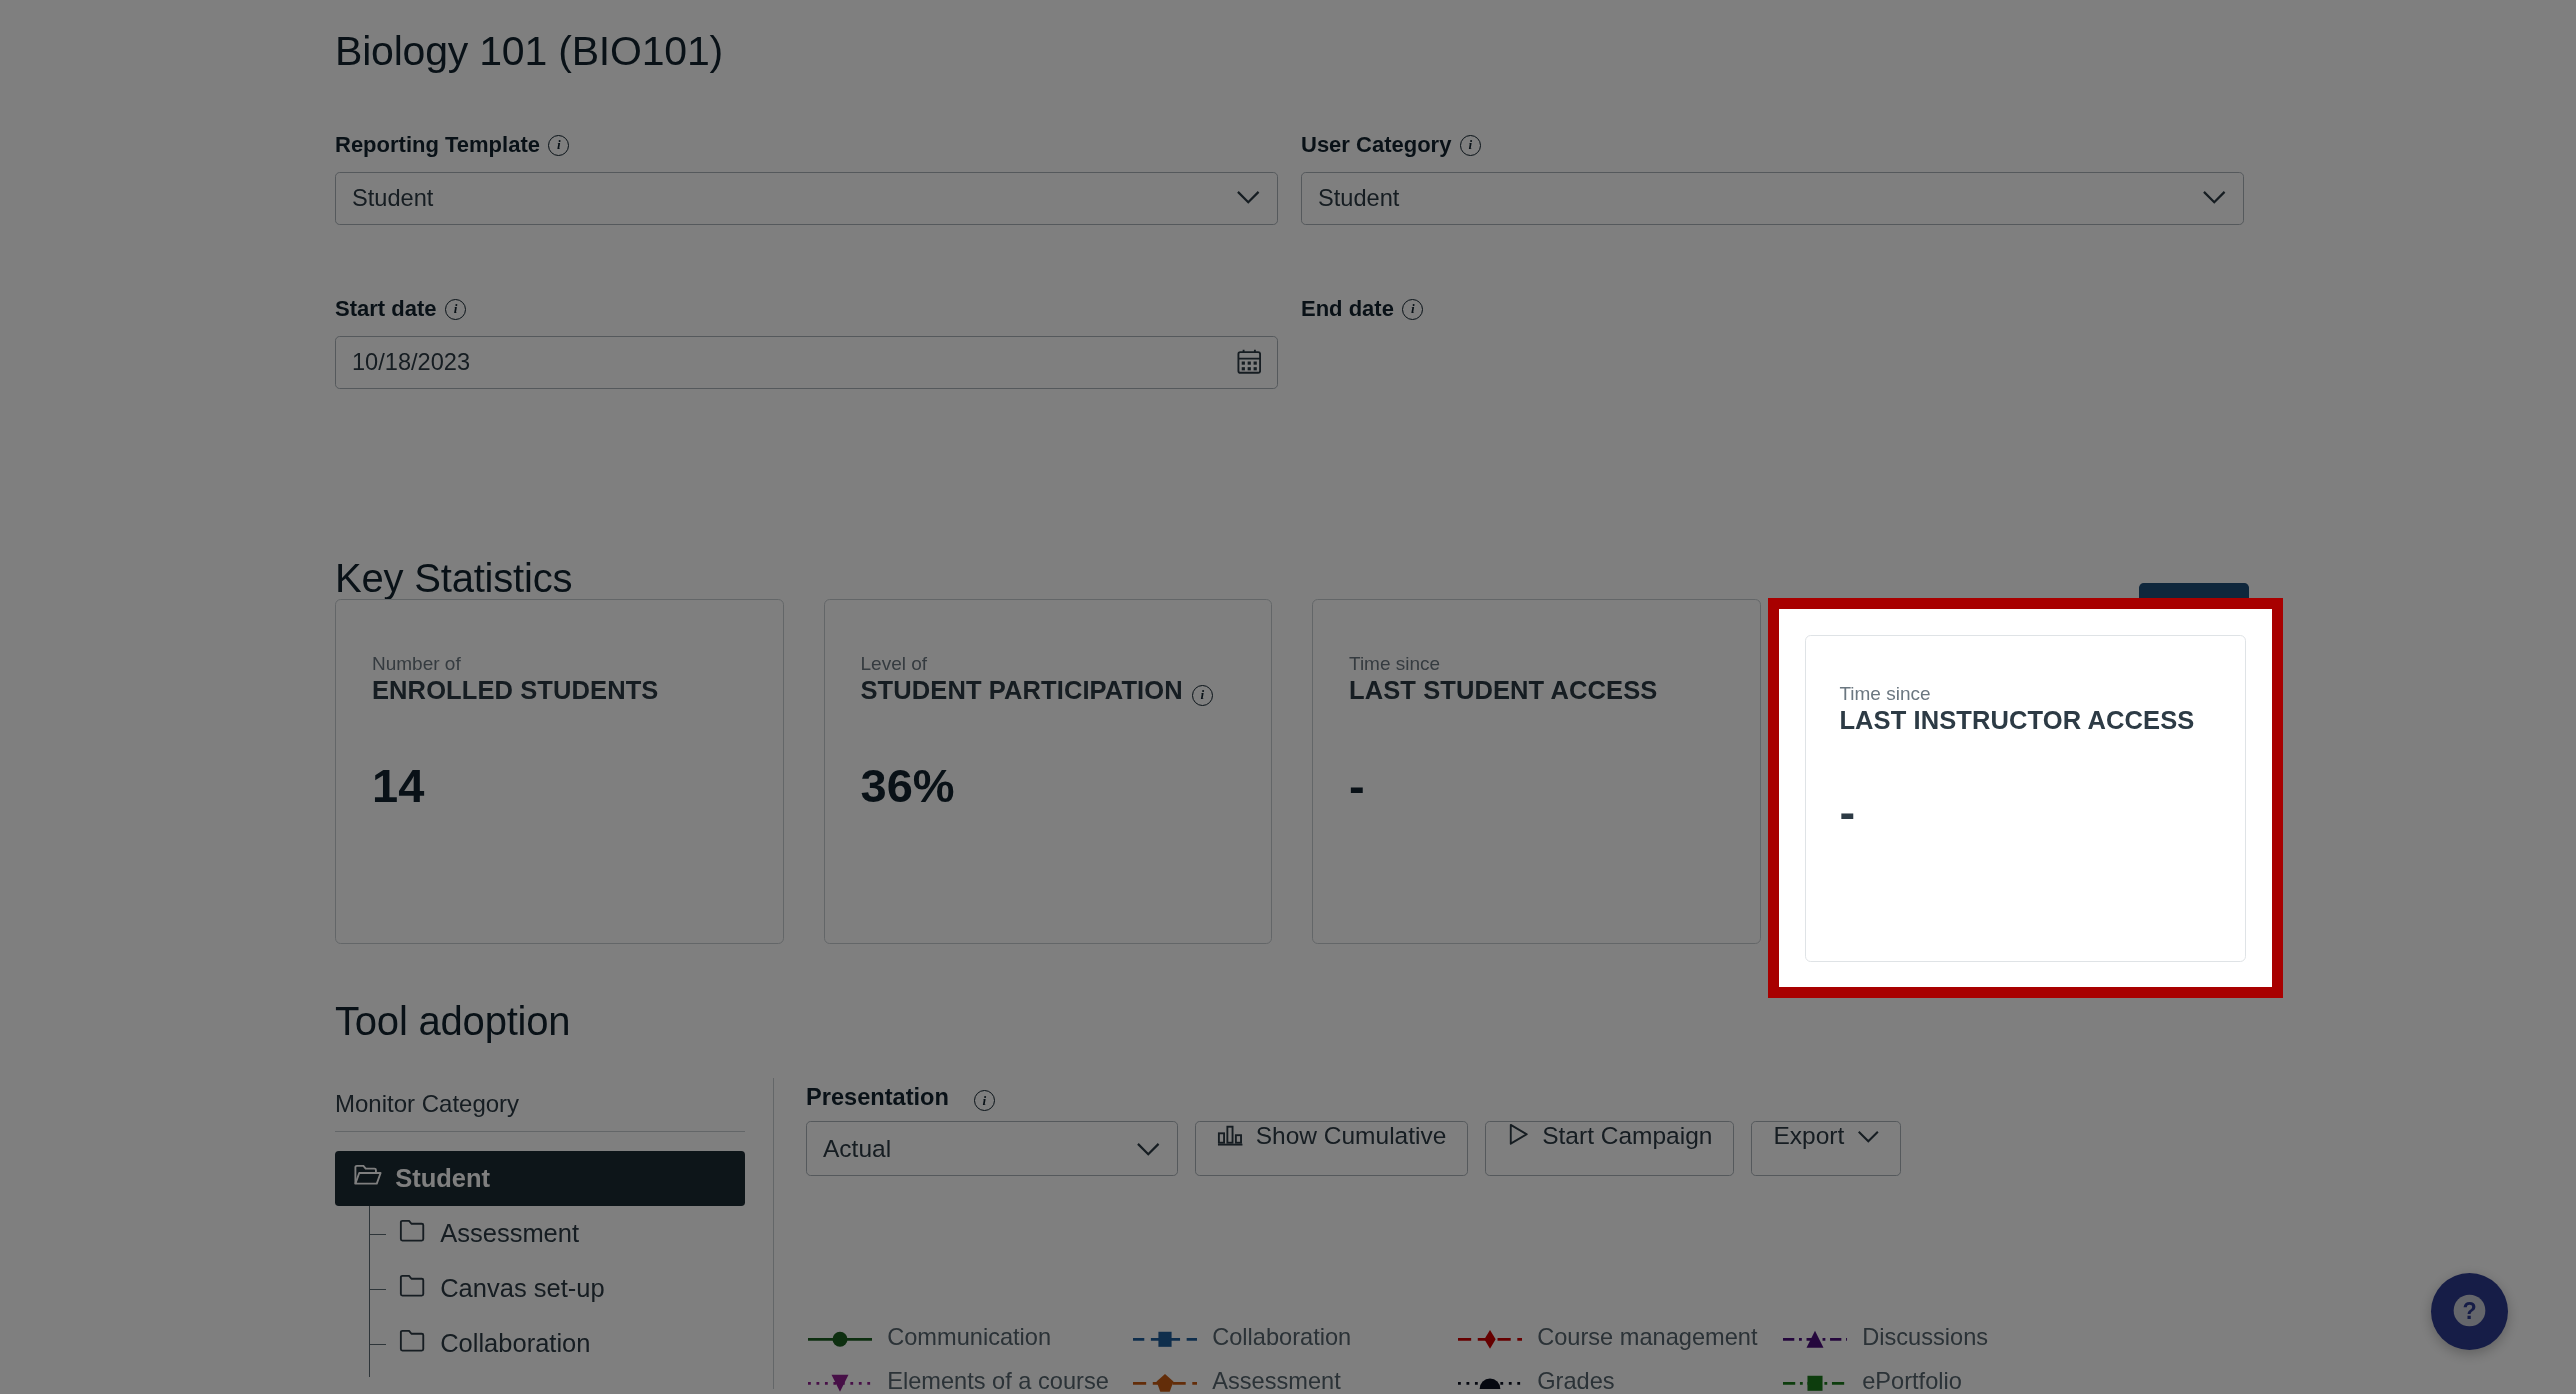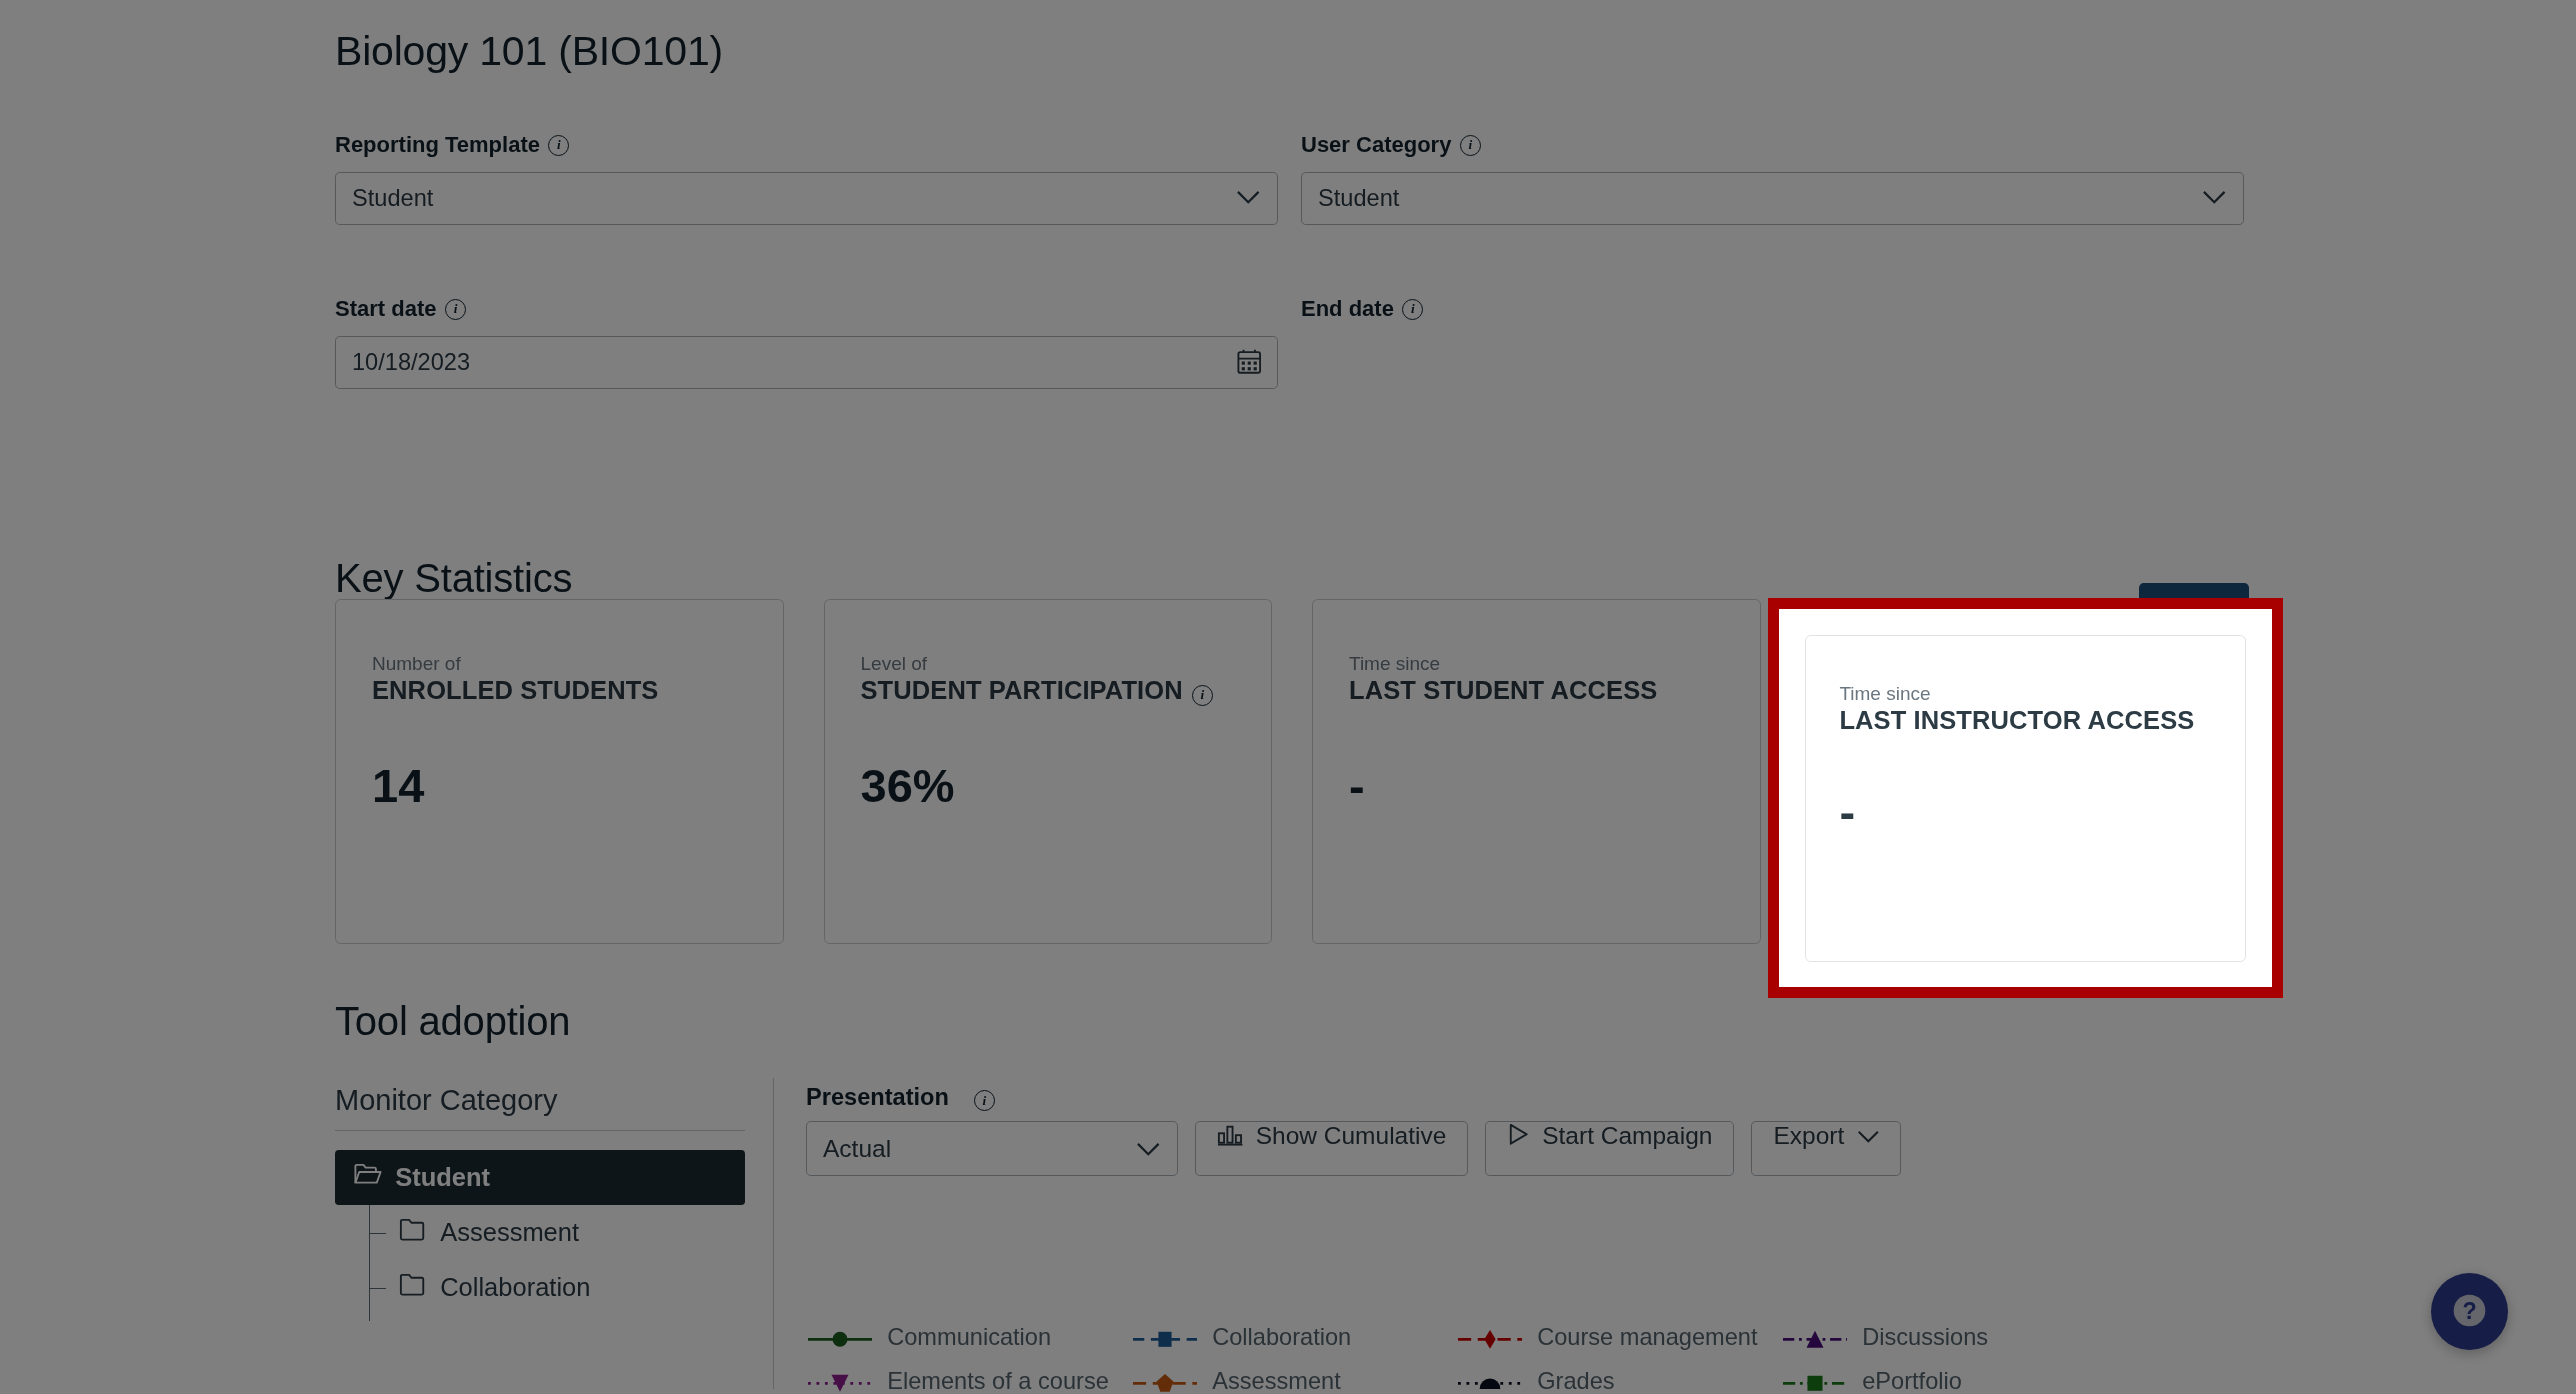--- a/index.html
+++ b/index.html
@@ -154,22 +154,23 @@
   .stat-name .info-i { margin-left: 1.9px; }
   .stat-name-wrap { display: block; }
 
   
   #tool-adoption-heading { position: absolute; left: 0; top: 999px; }
 
   .ta-body { position: absolute; left: 0; top: 1084px; width: 1914px; }
 
   .ta-left { position: absolute; left: 0; top: 0; width: 410px; }
   .ta-left-label {
-    font-size: 29px; color: #2d3b45;
+    font-size: 24px; color: #2d3b45;
     padding-bottom: 13.2px;
+    margin-top: 6px;
   }
   .ta-divider { height: 0.9px; background: #c7cdd1; width: 410px; }
 
   .tree { margin-top: 19px; position: relative; }
   .tree-row {
     display: flex; align-items: center; gap: 13.2px;
     height: 55px; padding-left: 19px;
     font-size: 25.5px; color: #2d3b45;
   }
   .tree-row.selected {
@@ -400,20 +401,28 @@
 
             <div class="tree-row tree-child">
               <span>
                 <svg width="28" height="24.5" viewBox="0 0 30 26">
                   <path d="M2 22.5V4.5a1.6 1.6 0 0 1 1.6-1.6h7.2l2.5 3.1h11.1a1.6 1.6 0 0 1 1.6 1.6v14.9a1.6 1.6 0 0 1-1.6 1.6H3.6A1.6 1.6 0 0 1 2 22.5z" fill="none" stroke="#2d3b45" stroke-width="2" stroke-linejoin="round"></path>
                 </svg>
               </span>
               <span>Assessment</span>
             </div>
 
+            <div class="tree-row tree-child">
+              <span>
+                <svg width="28" height="24.5" viewBox="0 0 30 26">
+                  <path d="M2 22.5V4.5a1.6 1.6 0 0 1 1.6-1.6h7.2l2.5 3.1h11.1a1.6 1.6 0 0 1 1.6 1.6v14.9a1.6 1.6 0 0 1-1.6 1.6H3.6A1.6 1.6 0 0 1 2 22.5z" fill="none" stroke="#2d3b45" stroke-width="2" stroke-linejoin="round"></path>
+                </svg>
+              </span>
+              <span>Canvas set-up</span>
+            </div>
 
             <div class="tree-row tree-child">
               <span>
                 <svg width="28" height="24.5" viewBox="0 0 30 26">
                   <path d="M2 22.5V4.5a1.6 1.6 0 0 1 1.6-1.6h7.2l2.5 3.1h11.1a1.6 1.6 0 0 1 1.6 1.6v14.9a1.6 1.6 0 0 1-1.6 1.6H3.6A1.6 1.6 0 0 1 2 22.5z" fill="none" stroke="#2d3b45" stroke-width="2" stroke-linejoin="round"></path>
                 </svg>
               </span>
               <span>Collaboration</span>
             </div>
           </div>

